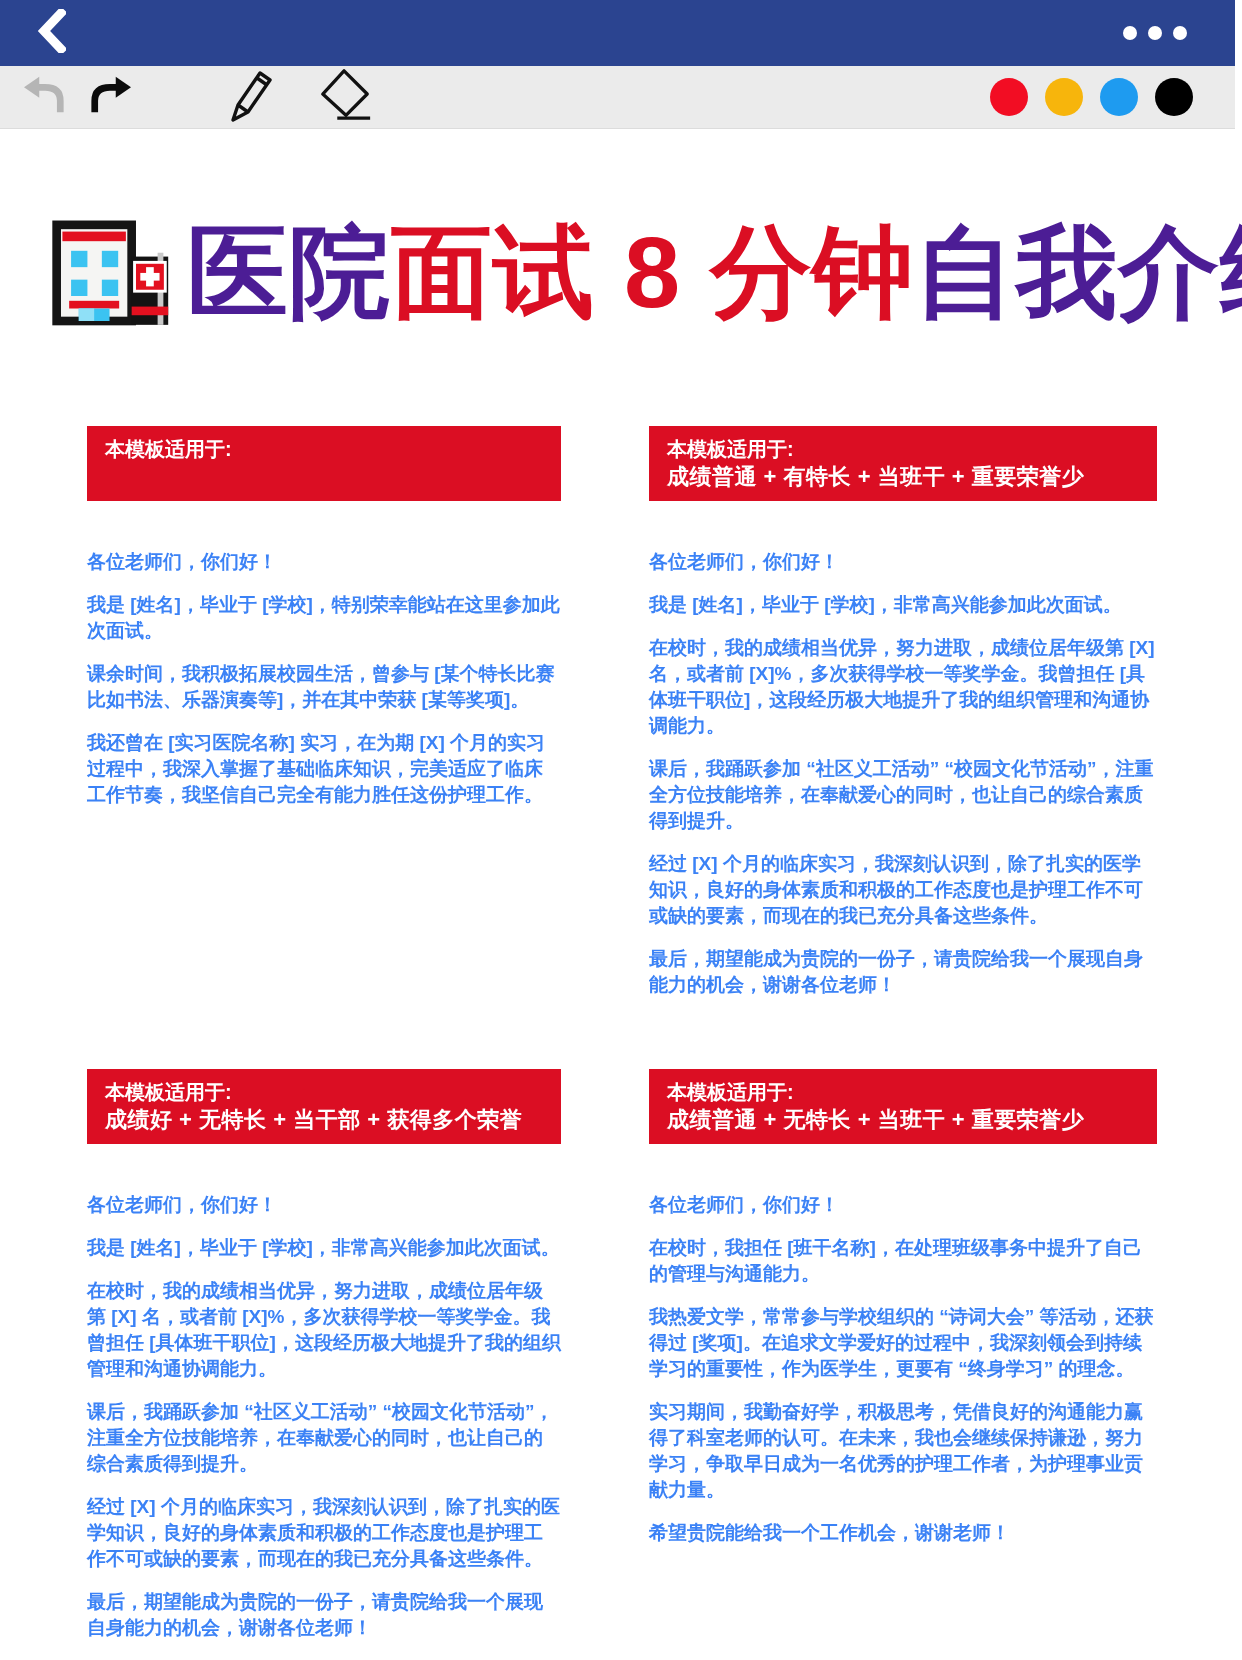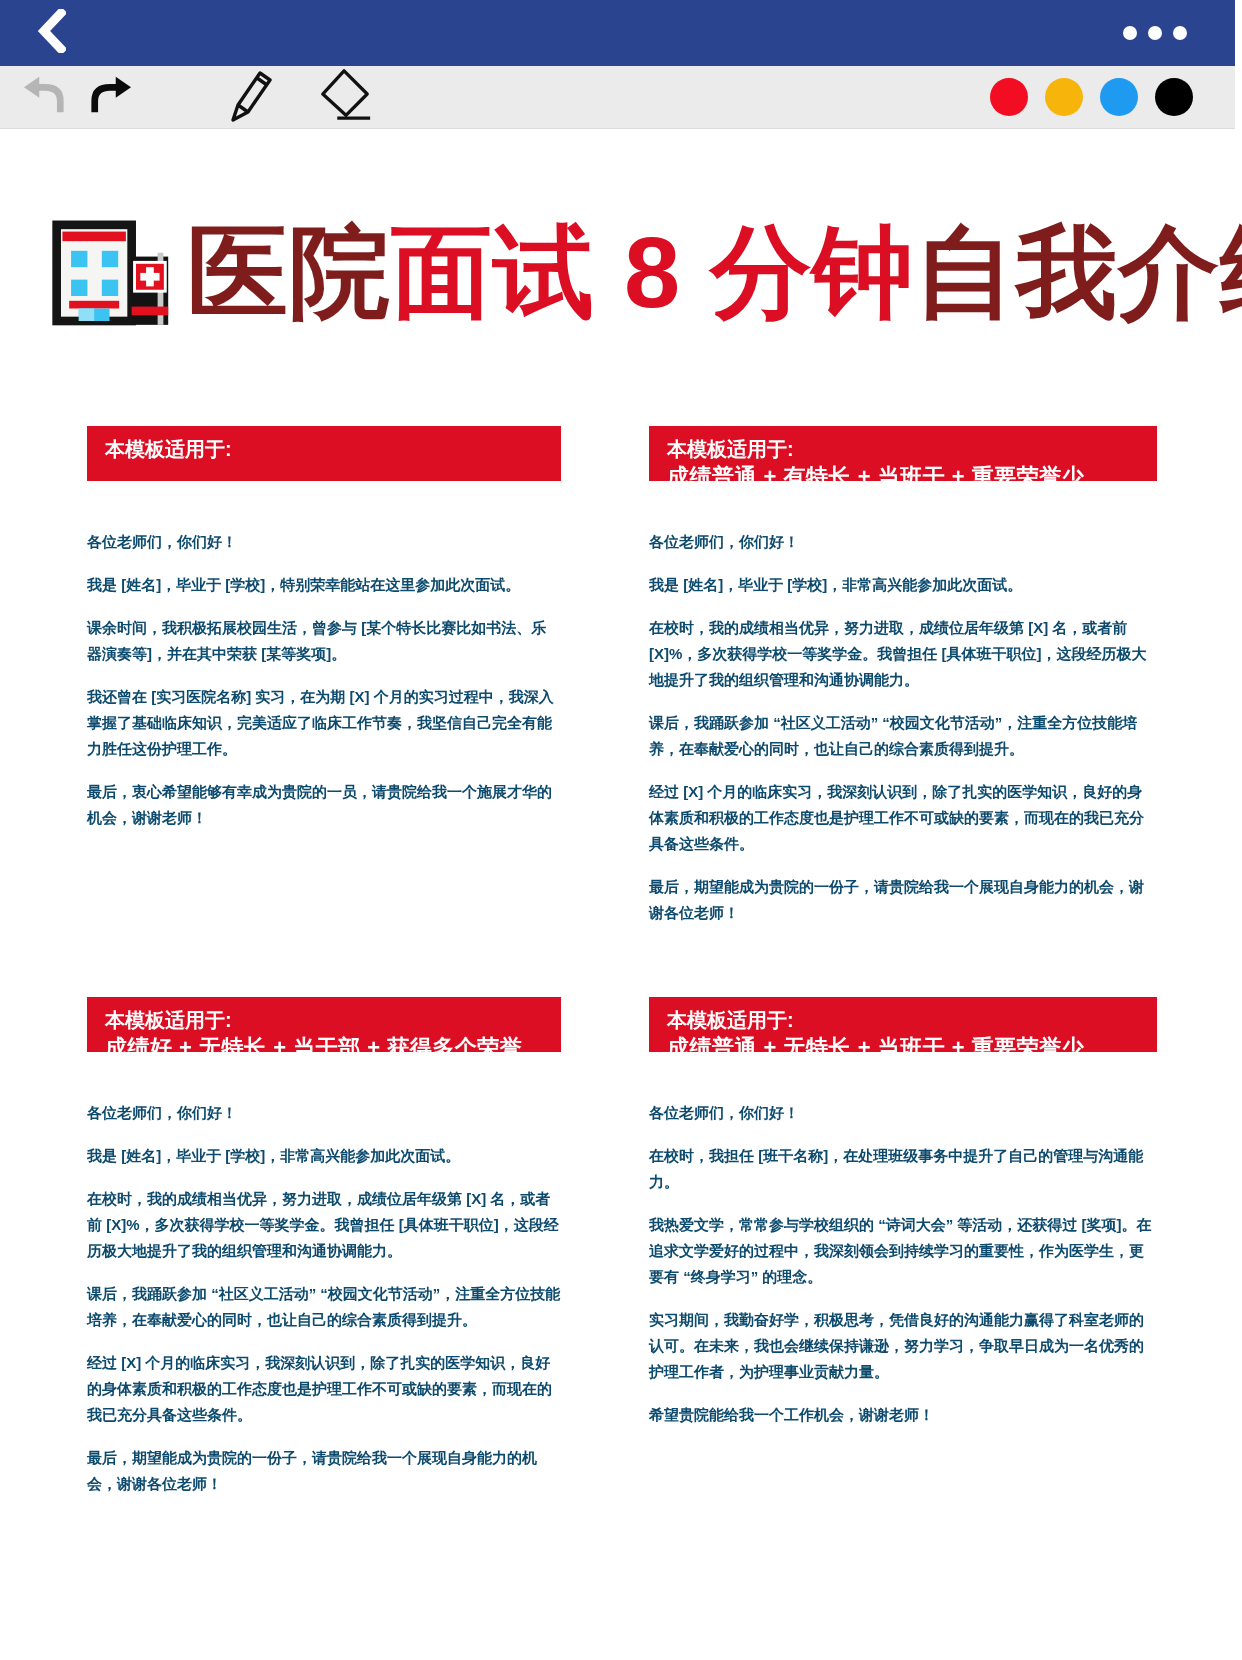--- a/index.html
+++ b/index.html
@@ -37,36 +37,36 @@
   .swatch.black{background:#000000;}
 
   
   .doc{position:absolute;top:128px;left:0;width:1242px;}
   .title-row{display:flex;align-items:center;gap:14px;margin:82px 0 0 48px;}
   .doc-title{
     margin:0;font-size:101px;line-height:1.08;font-weight:900;
     letter-spacing:1px;white-space:nowrap;color:#141414;
   }
   .t-red{color:#DB0E23;}
-  .t-dark{color:#7f1d1d;}
+  .t-dark{color:#4c1d95;}
 
   .cards{
     display:grid;grid-template-columns:474px 508px;
     column-gap:88px;row-gap:54px;margin:90px 0 0 87px;
   }
   .card-header{
-    background:#DB0E23;color:#ffffff;height:55px;box-sizing:border-box;
+    background:#DB0E23;color:#ffffff;height:75px;box-sizing:border-box;
     padding:11px 20px 0 18px;
   }
   .hd-line1{font-size:20px;line-height:24px;font-weight:700;}
   .hd-line2{font-size:22px;line-height:27px;font-weight:700;margin-top:2px;letter-spacing:.5px;}
   .card-body{margin-top:48px;}
   .card-body p{
-    margin:0 0 17px 0;font-size:15px;line-height:26px;
-    font-weight:700;color:#0c4a6e;
+    margin:0 0 17px 0;font-size:19px;line-height:26px;
+    font-weight:700;color:#3b82f6;
   }
 </style>
 </head>
 <body>
 
 <div class="screen">
 
   <div class="navbar">
     <div class="back-btn">
       <span>
@@ -153,21 +153,20 @@
 
       <section class="card">
         <header class="card-header">
           <div class="hd-line1">本模板适用于:</div>
         </header>
         <div class="card-body">
           <p>各位老师们，你们好！</p>
           <p>我是 [姓名]，毕业于 [学校]，特别荣幸能站在这里参加此次面试。</p>
           <p>课余时间，我积极拓展校园生活，曾参与 [某个特长比赛比如书法、乐器演奏等]，并在其中荣获 [某等奖项]。</p>
           <p>我还曾在 [实习医院名称] 实习，在为期 [X] 个月的实习过程中，我深入掌握了基础临床知识，完美适应了临床工作节奏，我坚信自己完全有能力胜任这份护理工作。</p>
-          <p>最后，衷心希望能够有幸成为贵院的一员，请贵院给我一个施展才华的机会，谢谢老师！</p>
         </div>
       </section>
 
       <section class="card">
         <header class="card-header">
           <div class="hd-line1">本模板适用于:</div>
           <div class="hd-line2">成绩普通 + 有特长 + 当班干 + 重要荣誉少</div>
         </header>
         <div class="card-body">
           <p>各位老师们，你们好！</p>

